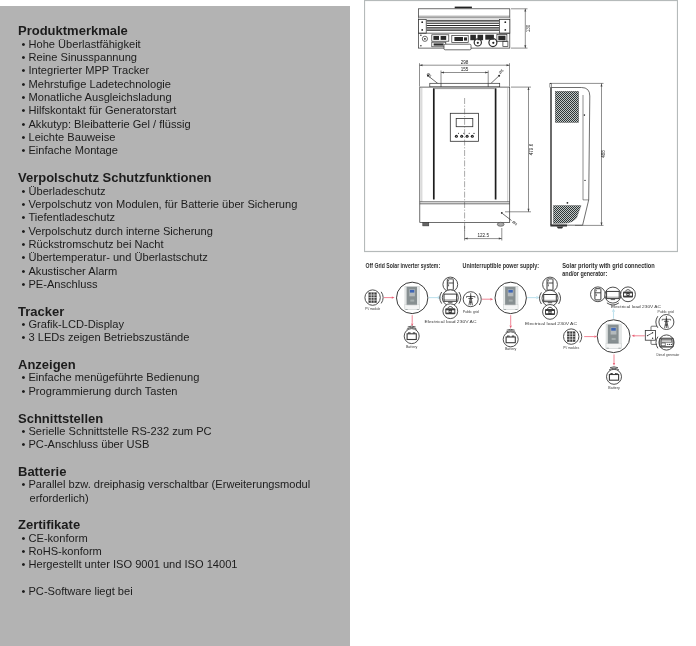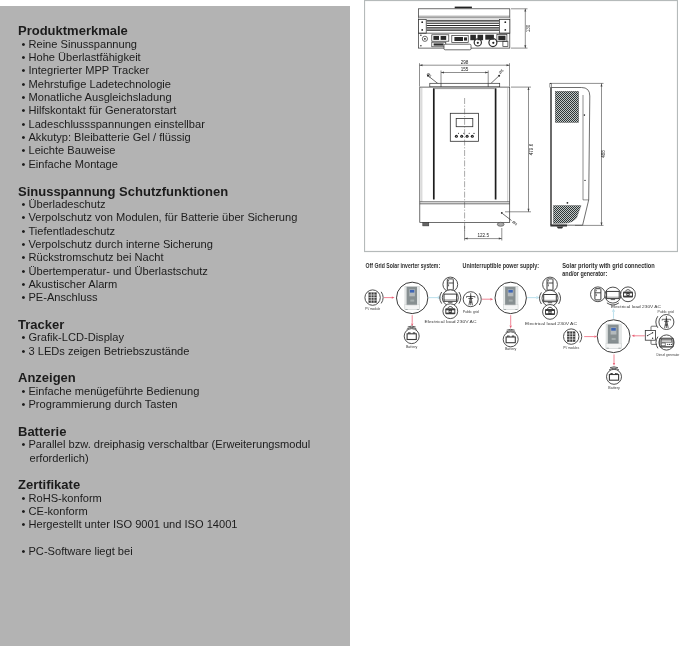--- a/index.html
+++ b/index.html
@@ -15,34 +15,33 @@
 </style>
 </head>
 <body>
 
 <div id="gray"></div>
 
 <div id="txt">
 
 <div class="sec">
       <div class="h">Produktmerkmale</div>
+<div class="li">•&nbsp;Hohe Überlastfähigkeit</div>
 <div class="li">•&nbsp;Reine Sinusspannung</div>
-<div class="li">•&nbsp;Hohe Überlastfähigkeit</div>
 <div class="li">•&nbsp;Integrierter MPP Tracker</div>
 <div class="li">•&nbsp;Mehrstufige Ladetechnologie</div>
 <div class="li">•&nbsp;Monatliche Ausgleichsladung</div>
 <div class="li">•&nbsp;Hilfskontakt für Generatorstart</div>
-<div class="li">•&nbsp;Ladeschlussspannungen einstellbar</div>
 <div class="li">•&nbsp;Akkutyp: Bleibatterie Gel / flüssig</div>
 <div class="li">•&nbsp;Leichte Bauweise</div>
 <div class="li">•&nbsp;Einfache Montage</div>
     </div>
 
 <div class="sec">
-      <div class="h">Sinusspannung Schutzfunktionen</div>
+      <div class="h">Verpolschutz Schutzfunktionen</div>
 <div class="li">•&nbsp;Überladeschutz</div>
 <div class="li">•&nbsp;Verpolschutz von Modulen, für Batterie über Sicherung</div>
 <div class="li">•&nbsp;Tiefentladeschutz</div>
 <div class="li">•&nbsp;Verpolschutz durch interne Sicherung</div>
 <div class="li">•&nbsp;Rückstromschutz bei Nacht</div>
 <div class="li">•&nbsp;Übertemperatur- und Überlastschutz</div>
 <div class="li">•&nbsp;Akustischer Alarm</div>
 <div class="li">•&nbsp;PE-Anschluss</div>
     </div>
 
@@ -51,30 +50,35 @@
 <div class="li">•&nbsp;Grafik-LCD-Display</div>
 <div class="li">•&nbsp;3 LEDs zeigen Betriebszustände</div>
     </div>
 
 <div class="sec">
       <div class="h">Anzeigen</div>
 <div class="li">•&nbsp;Einfache menügeführte Bedienung</div>
 <div class="li">•&nbsp;Programmierung durch Tasten</div>
     </div>
 
+<div class="sec">
+      <div class="h">Schnittstellen</div>
+<div class="li">•&nbsp;Serielle Schnittstelle RS-232 zum PC</div>
+<div class="li">•&nbsp;PC-Anschluss über USB</div>
+    </div>
 
 <div class="sec">
       <div class="h">Batterie</div>
 <div class="li">•&nbsp;Parallel bzw. dreiphasig verschaltbar (Erweiterungsmodul<br>erforderlich)</div>
     </div>
 
 <div class="sec">
       <div class="h">Zertifikate</div>
+<div class="li">•&nbsp;CE-konform</div>
 <div class="li">•&nbsp;RoHS-konform</div>
-<div class="li">•&nbsp;CE-konform</div>
 <div class="li">•&nbsp;Hergestellt unter ISO 9001 und ISO 14001</div>
     </div>
 
 <div class="sec">
 <div class="li">•&nbsp;PC-Software liegt bei</div>
     </div>
 </div>
 
 <svg id="draw" style="position:absolute;left:364px;top:0" width="314" height="253" viewBox="0 0 314 253">
 <defs>

